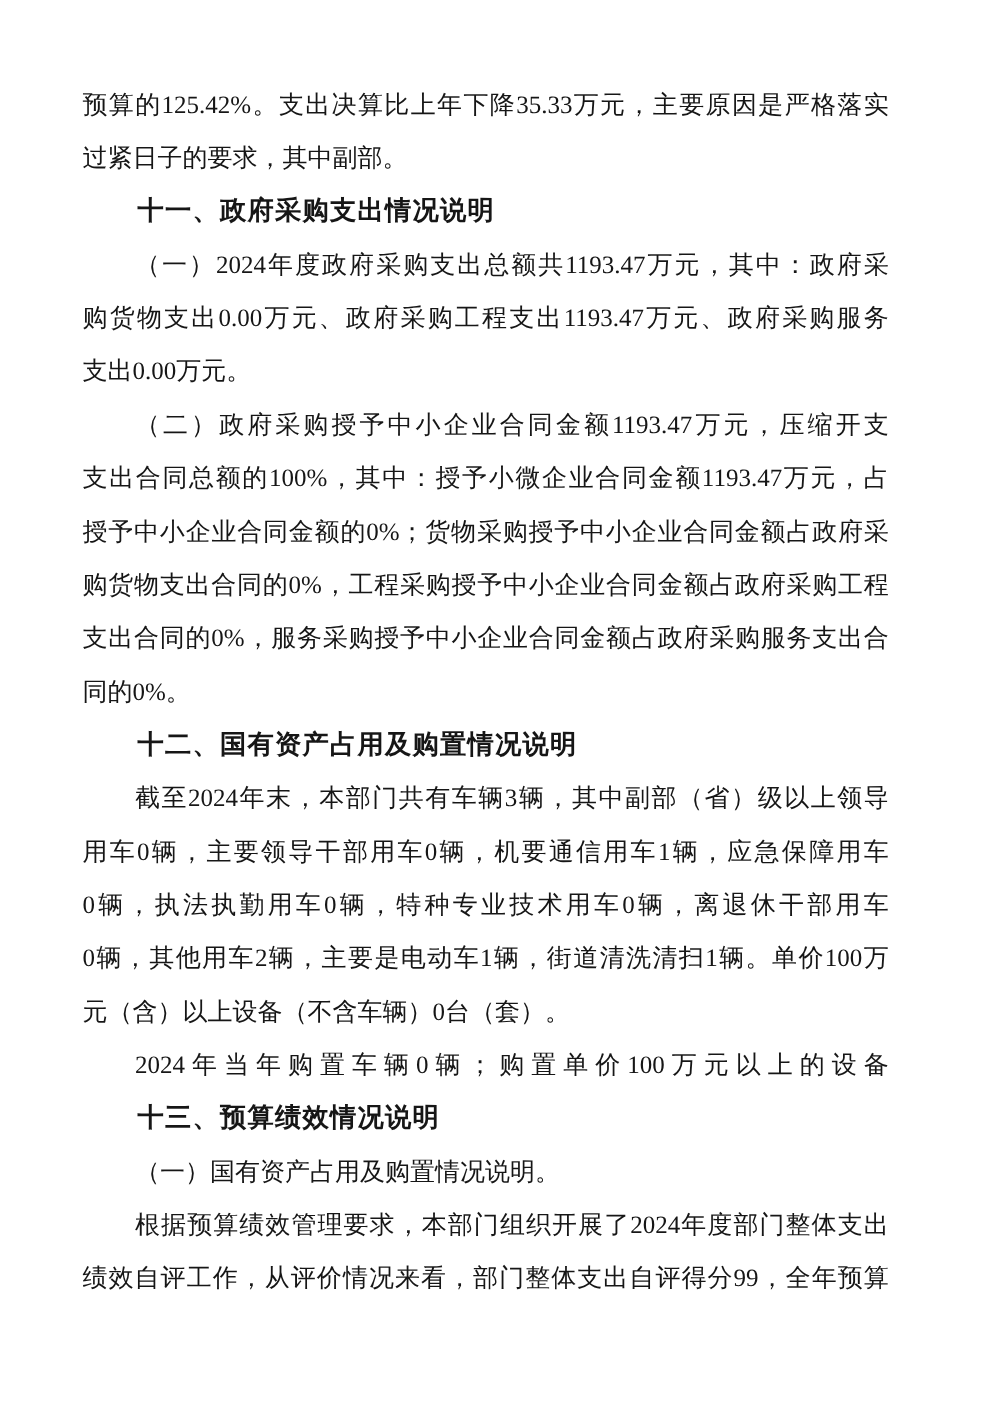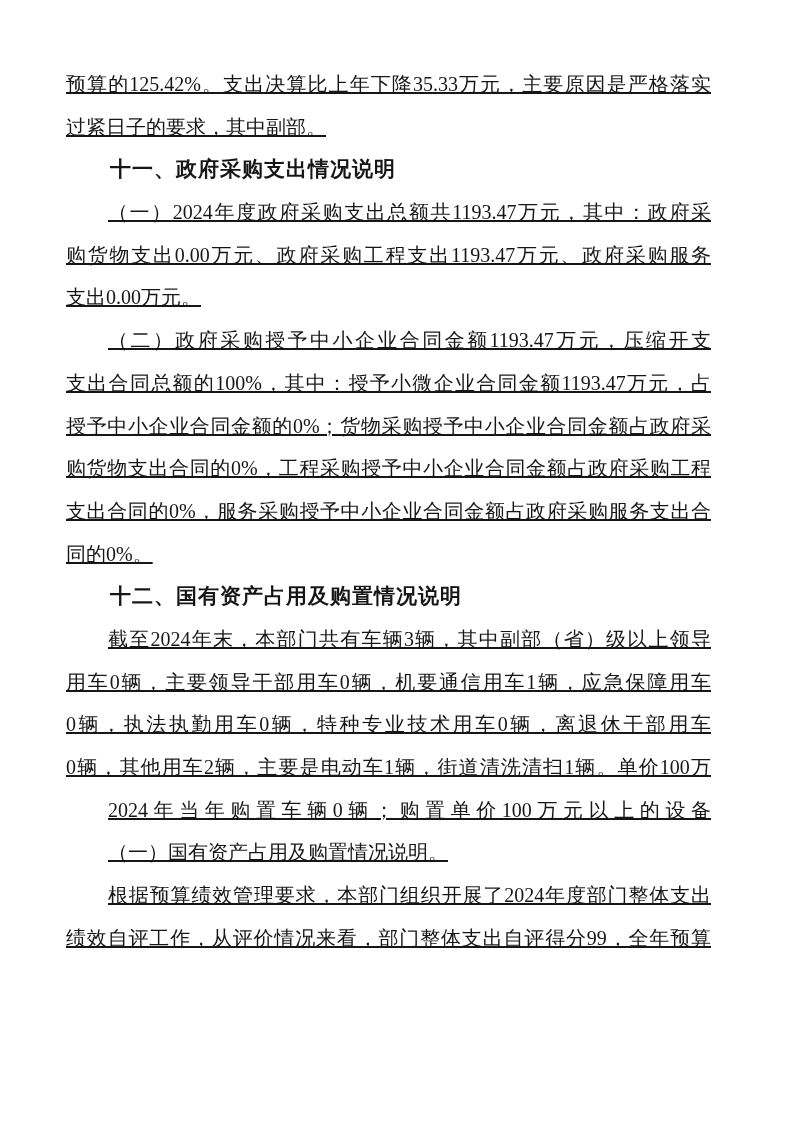--- a/index.html
+++ b/index.html
@@ -17,21 +17,21 @@
   }
   .content {
     position: absolute;
     left: 66px;
     top: 63px;
     width: 645px;
     font-family: "Liberation Serif", "DejaVu Serif", serif;
     font-size: 20px;
     color: #161616;
   }
-  .para { margin: 0; padding: 0; text-decoration: underline; }
+  .para { margin: 0; padding: 0; }
   .line {
     height: 42.7px;
     line-height: 42.7px;
     text-align: justify;
     text-align-last: justify;
     overflow: hidden;
     white-space: normal;
   }
   .line.end {
     text-align-last: left;
@@ -79,26 +79,28 @@
       <div class="line end">同的0%。</div>
     </div>
 
     <div class="heading">十二、国有资产占用及购置情况说明</div>
 
     <div class="para">
       <div class="line first">截至2024年末，本部门共有车辆3辆，其中副部（省）级以上领导</div>
       <div class="line">用车0辆，主要领导干部用车0辆，机要通信用车1辆，应急保障用车</div>
       <div class="line">0辆，执法执勤用车0辆，特种专业技术用车0辆，离退休干部用车</div>
       <div class="line">0辆，其他用车2辆，主要是电动车1辆，街道清洗清扫1辆。单价100万</div>
+      <div class="line end">元（含）以上设备（不含车辆）0台（套）。</div>
     </div>
 
     <div class="para">
       <div class="line first">2024年当年购置车辆0辆；购置单价100万元以上的设备</div>
     </div>
 
+    <div class="heading">十三、预算绩效情况说明</div>
 
     <div class="para">
       <div class="line first end">（一）国有资产占用及购置情况说明。</div>
     </div>
 
     <div class="para">
       <div class="line first">根据预算绩效管理要求，本部门组织开展了2024年度部门整体支出</div>
       <div class="line">绩效自评工作，从评价情况来看，部门整体支出自评得分99，全年预算</div>
     </div>
 

